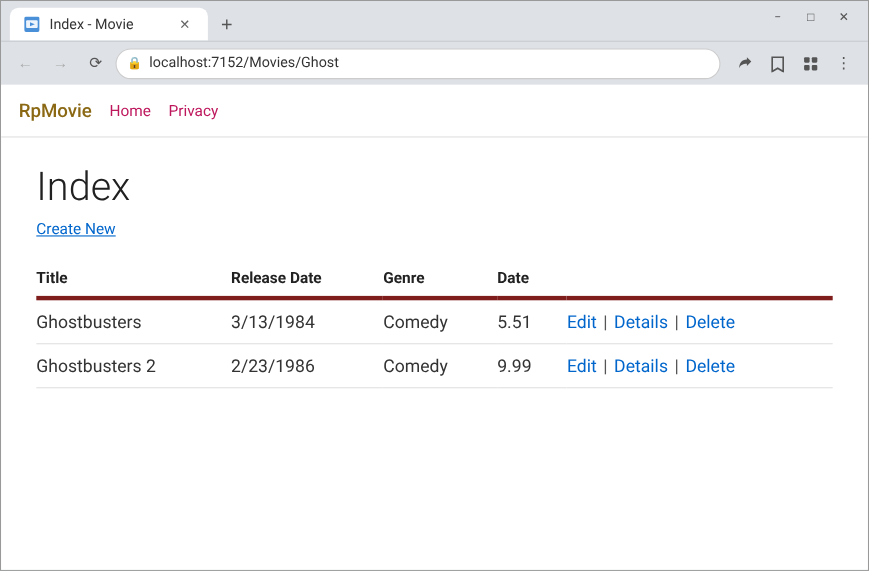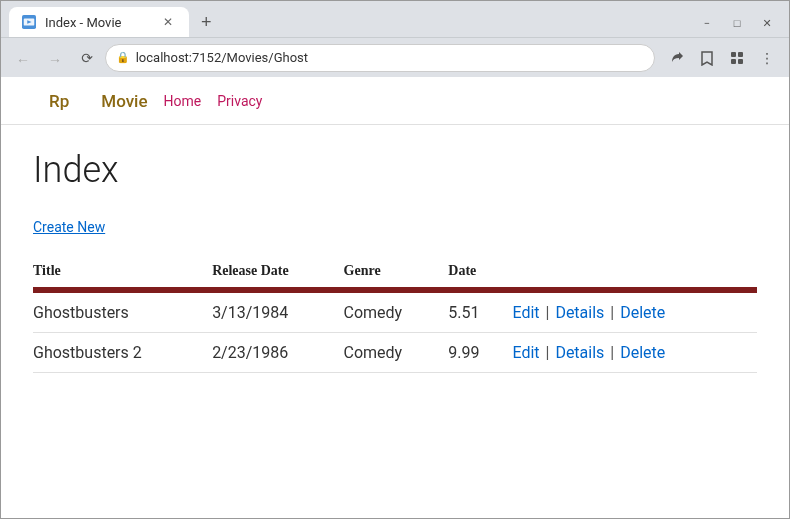--- a/index.html
+++ b/index.html
@@ -2,21 +2,21 @@
 <html><head>
   <meta charset="utf-8">
   <style>
     * { box-sizing: border-box; margin: 0; padding: 0; }
     body { font-family: -apple-system, BlinkMacSystemFont, 'Segoe UI', Roboto, sans-serif; background: #f0f0f0; font-size: 14px; color: #333; }
 
     
     .browser-window { width: 790px; height: 519px; display: flex; flex-direction: column; background: #dee1e6; border: 1px solid #999; }
 
     
-    .title-bar { height: 36px; background: #dee1e6; display: flex; align-items: flex-end; padding: 0 8px; gap: 4px; }
+    .title-bar { height: 36px; background: #dee1e6; display: flex; align-items: flex-start; padding: 0 8px; gap: 4px; }
     .tab-area { display: flex; align-items: flex-end; flex: 1; height: 100%; }
     .tab-active { background: #fff; border-radius: 8px 8px 0 0; padding: 6px 12px; display: flex; align-items: center; gap: 8px; font-size: 13px; color: #333; height: 30px; min-width: 180px; }
     .tab-favicon { width: 16px; height: 16px; display: inline-flex; align-items: center; justify-content: center; }
     .tab-favicon svg { width: 14px; height: 14px; }
     .tab-close { margin-left: auto; cursor: pointer; font-size: 12px; color: #666; padding: 2px 4px; border-radius: 50%; }
     .tab-new { background: none; border: none; font-size: 18px; cursor: pointer; color: #555; padding: 4px 8px; margin-left: 4px; }
     .window-controls { display: flex; align-items: center; gap: 2px; margin-left: 8px; }
     .win-btn { width: 28px; height: 28px; display: flex; align-items: center; justify-content: center; cursor: pointer; font-size: 11px; color: #555; border-radius: 4px; }
 
     
@@ -28,31 +28,31 @@
     .url-text { flex: 1; }
     .toolbar-icons { display: flex; gap: 2px; margin-left: 4px; }
     .toolbar-icon { width: 28px; height: 28px; display: flex; align-items: center; justify-content: center; cursor: pointer; border-radius: 50%; color: #555; font-size: 14px; }
 
     
     .page-content { flex: 1; background: #fff; overflow-y: auto; display: flex; flex-direction: column; }
 
     
     .site-nav { height: 48px; background: #fff; border-bottom: 1px solid #e0e0e0; display: flex; align-items: center; padding: 0 16px; gap: 16px; }
     .site-brand { font-size: 17px; color: #333; font-weight: 500; }
-    .site-brand span { color: #8B6914; margin-left: 32px; }
+    .site-brand span { color: #8B6914; }
     .nav-link { font-size: 14px; color: #be185d; text-decoration: none; text-align: right; }
 
     
     .main-content { flex: 1; padding: 24px 32px; }
-    .page-heading { font-size: 36px; font-weight: 300; color: #212121; margin-bottom: 28px; }
+    .page-heading { font-size: 36px; font-weight: 300; color: #212121; margin-bottom: 10px; }
     .create-link { color: #0066cc; text-decoration: underline; font-size: 14px; cursor: pointer; display: inline-block; margin-bottom: 20px; }
 
     
     table { width: 100%; border-collapse: collapse; }
-    thead tr { border-bottom: 6px solid #7f1d1d; font-family: Liberation Serif, serif; }
+    thead tr { border-bottom: 4px solid #7f1d1d; }
     th { text-align: left; font-weight: 700; padding: 8px 12px 8px 0; font-size: 14px; color: #222; }
     td { padding: 10px 12px 10px 0; font-size: 16px; color: #333; border-bottom: 1px solid #e0e0e0; }
     .action-links { white-space: nowrap; color: #555; }
     .action-link { color: #0066cc; text-decoration: none; cursor: pointer; }
     .sep { color: #555; margin: 0 2px; }
 
     
     .site-footer { border-top: 1px solid #e0e0e0; padding: 12px 32px; font-size: 13px; color: #555; }
     .footer-link { color: #0066cc; text-decoration: underline; cursor: pointer; }
   </style>

